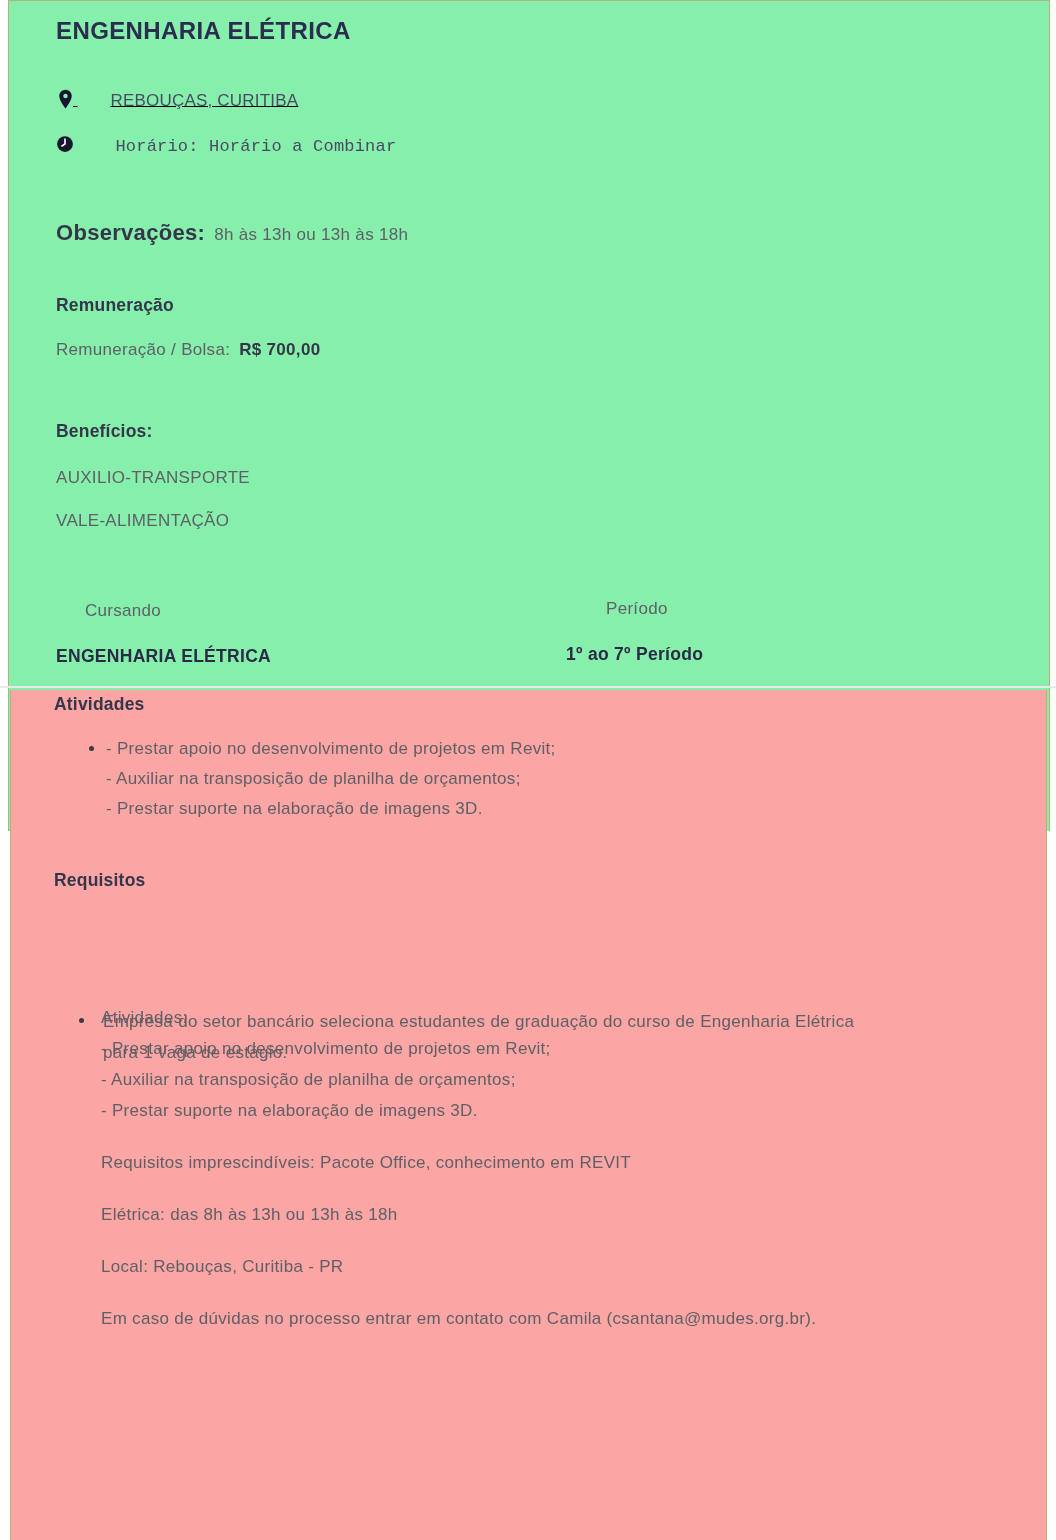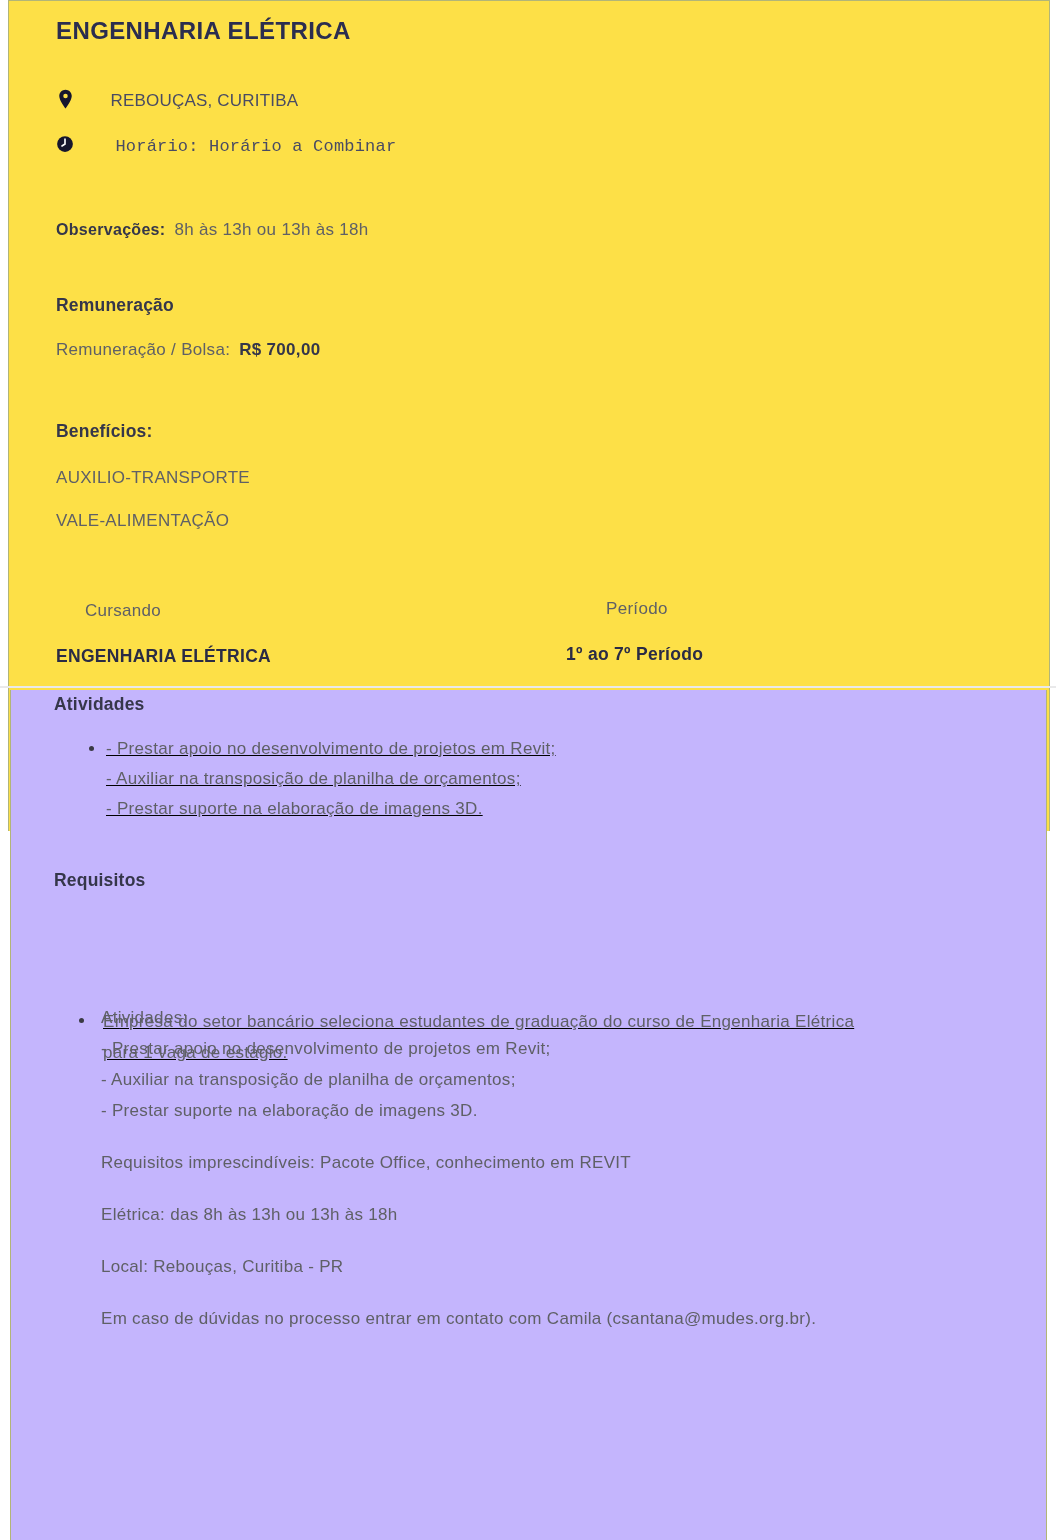--- a/index.html
+++ b/index.html
@@ -5,31 +5,30 @@
   * { box-sizing: border-box; margin: 0; padding: 0; }
   html, body {
     width: 1056px; height: 1540px;
     background: #ffffff;
     overflow: hidden;
     font-family: "Liberation Sans", sans-serif;
   }
   .card-top {
     position: absolute; left: 8px; top: 0; width: 1042px; height: 831px;
     border: 1px solid #b2b577; border-bottom: none;
-    background: #fde047;
+    background: #86efac;
   }
   .divider {
     position: absolute; left: 0; top: 686px; width: 1056px; height: 2px;
     background: #e9e9ea;
   }
   .card-bottom {
     position: absolute; left: 10px; top: 690px; width: 1037px; height: 850px;
     border-left: 1px solid #b2b577; border-right: 1px solid #b2b577;
-    background: #c4b5fd;
-    text-decoration: underline;
+    background: #fca5a5;
   }
   .abs { position: absolute; }
   .job-title {
     font-size: 24px; font-weight: 700; color: #2b2d4f; letter-spacing: 0.4px;
   }
   .meta-label { font-size: 17px; color: #494b63; letter-spacing: 0.2px; }
   .h-bold { font-size: 17.5px; font-weight: 700; color: #35364a; letter-spacing: 0.2px; }
   .body-text { font-size: 17px; color: #5f6066; letter-spacing: 0.3px; }
   .bold-dark { font-weight: 700; color: #35364a; }
   .navy-bold { font-size: 17.5px; font-weight: 700; color: #2a2b45; letter-spacing: 0.3px; }
@@ -43,41 +42,41 @@
   .atv-line { line-height: 30px; font-size: 17px; color: #5f6066; letter-spacing: 0.3px; }
   .icon-cell { display: inline-block; }
 </style>
 </head>
 <body>
 
 <div class="card-top">
 
   <h1 class="abs job-title" style="left:47px; top:16px;">ENGENHARIA ELÉTRICA</h1>
 
-  <div class="abs" style="left:49px; top:88px;">
+  <div class="abs" style="left:49px; top:88px;text-decoration:underline;">
     <span class="icon-cell" style="vertical-align:middle;">
       <svg width="15" height="20" viewBox="0 0 24 32">
         <path d="M12 1C6.5 1 2 5.5 2 11c0 7.4 10 20 10 20s10-12.6 10-20C22 5.5 17.5 1 12 1zm0 13.6a3.6 3.6 0 1 1 0-7.2 3.6 3.6 0 0 1 0 7.2z" fill="#16162e"></path>
       </svg>
     </span>
     <span class="meta-label" style="margin-left:33px; vertical-align:middle;">REBOUÇAS, CURITIBA</span>
   </div>
 
   <div class="abs" style="left:47px; top:134px;">
     <span class="icon-cell" style="vertical-align:middle;">
       <svg width="18" height="18" viewBox="0 0 24 24">
         <circle cx="12" cy="12" r="10.5" fill="#16162e"></circle>
         <path d="M12 5.5V12l-4 2.6" stroke="#ffffff" stroke-width="2.2" fill="none" stroke-linecap="round"></path>
       </svg>
     </span>
     <span class="meta-label" style="margin-left:37px; vertical-align:middle;font-family:Liberation Mono, monospace;">Horário: Horário a Combinar</span>
   </div>
 
   <div class="abs body-text" style="left:47px; top:219px;">
-    <span class="bold-dark" style="font-size:16px;">Observações:</span>
+    <span class="bold-dark" style="font-size:22px;">Observações:</span>
     <span style="margin-left:4px;">8h às 13h ou 13h às 18h</span>
   </div>
 
   <h2 class="abs h-bold" style="left:47px; top:294px;">Remuneração</h2>
 
   <div class="abs body-text" style="left:47px; top:339px;">
     <span>Remuneração / Bolsa:</span>
     <span class="bold-dark" style="margin-left:4px; font-size:17px;">R$ 700,00</span>
   </div>
 

